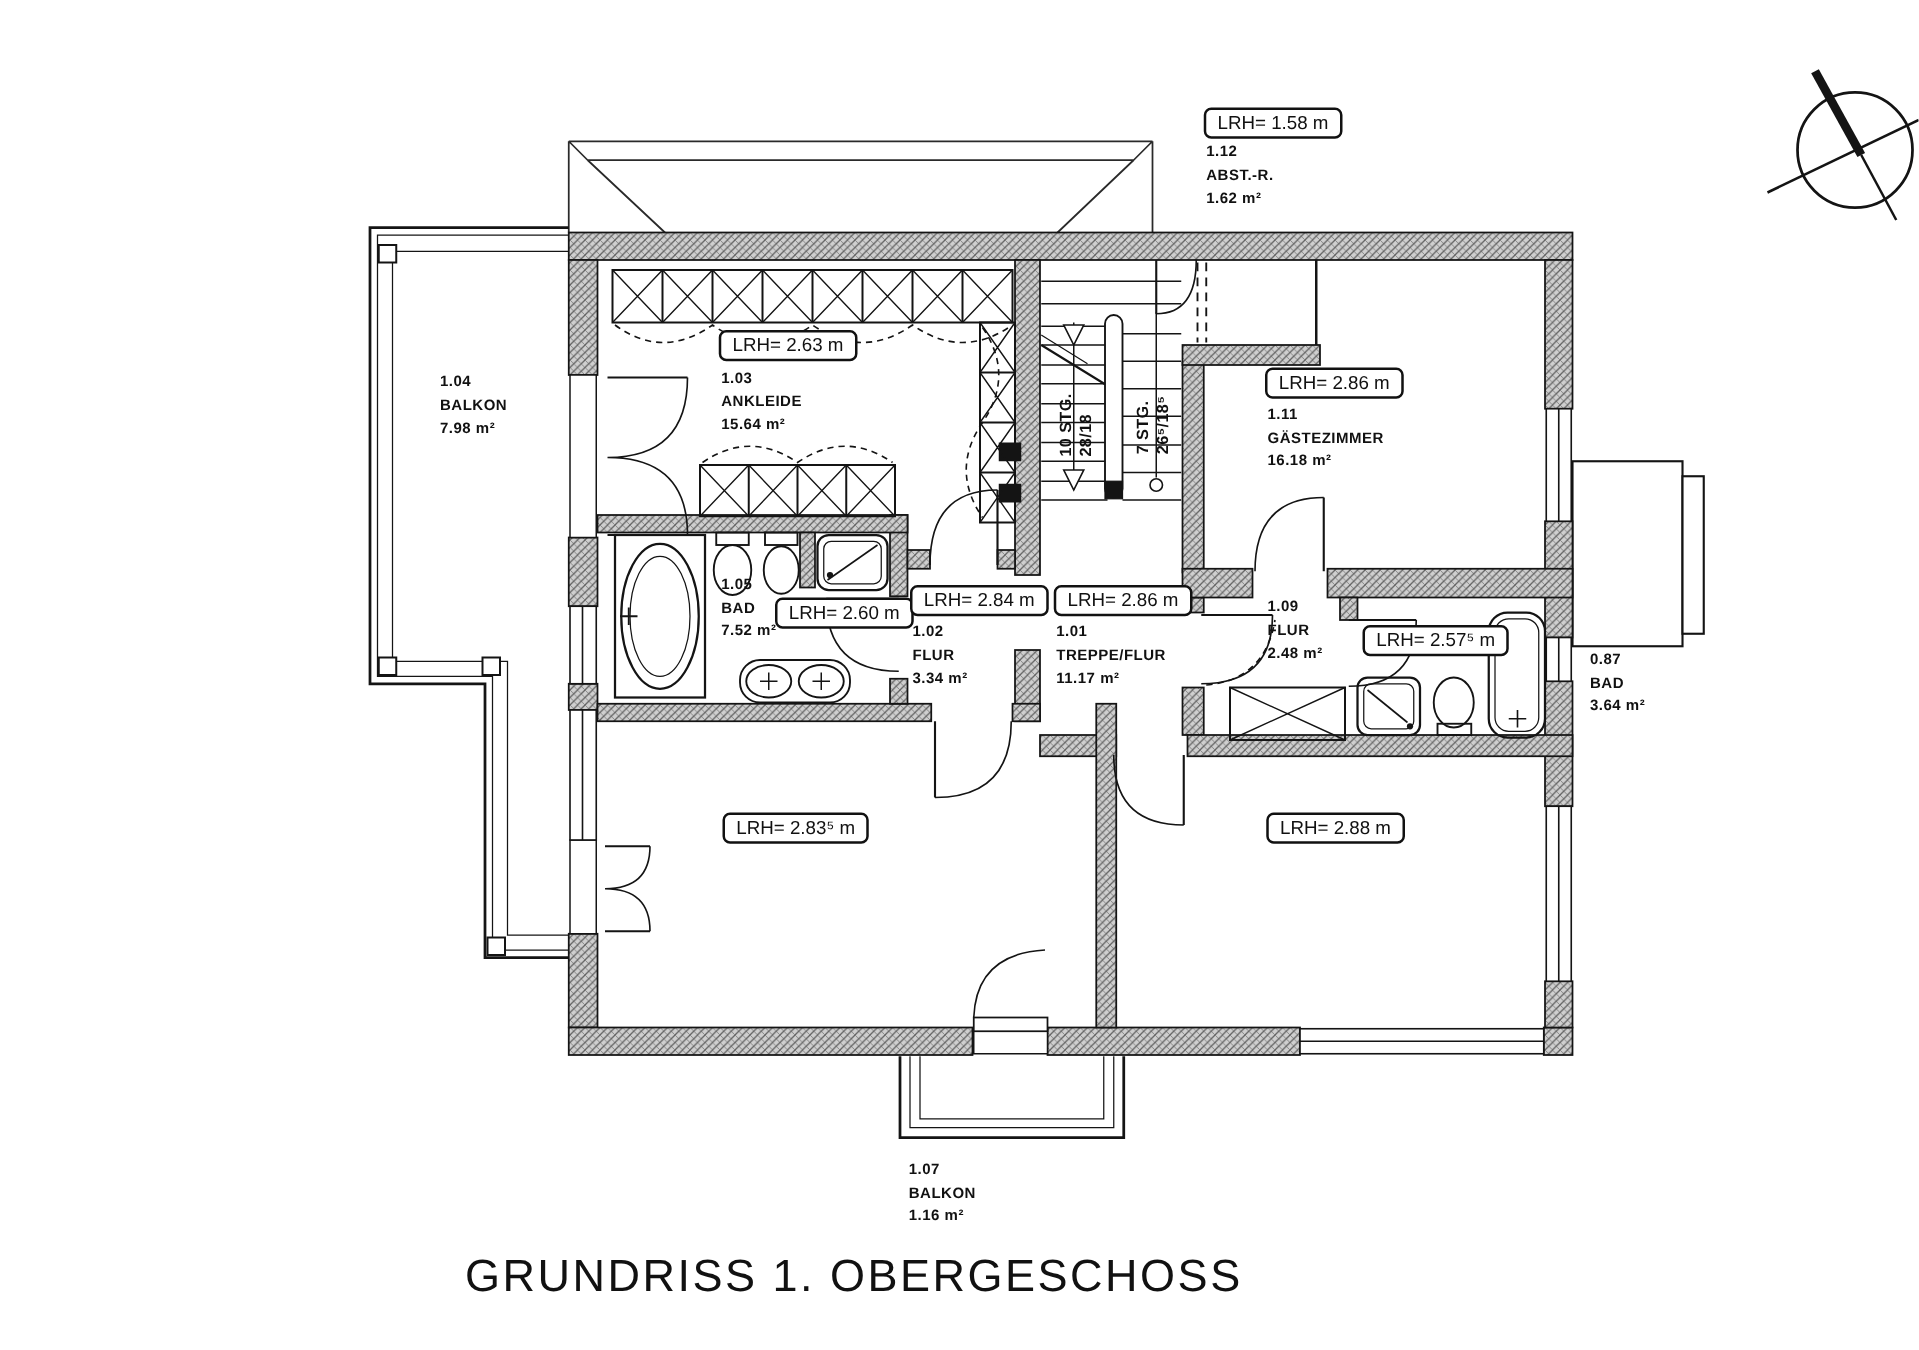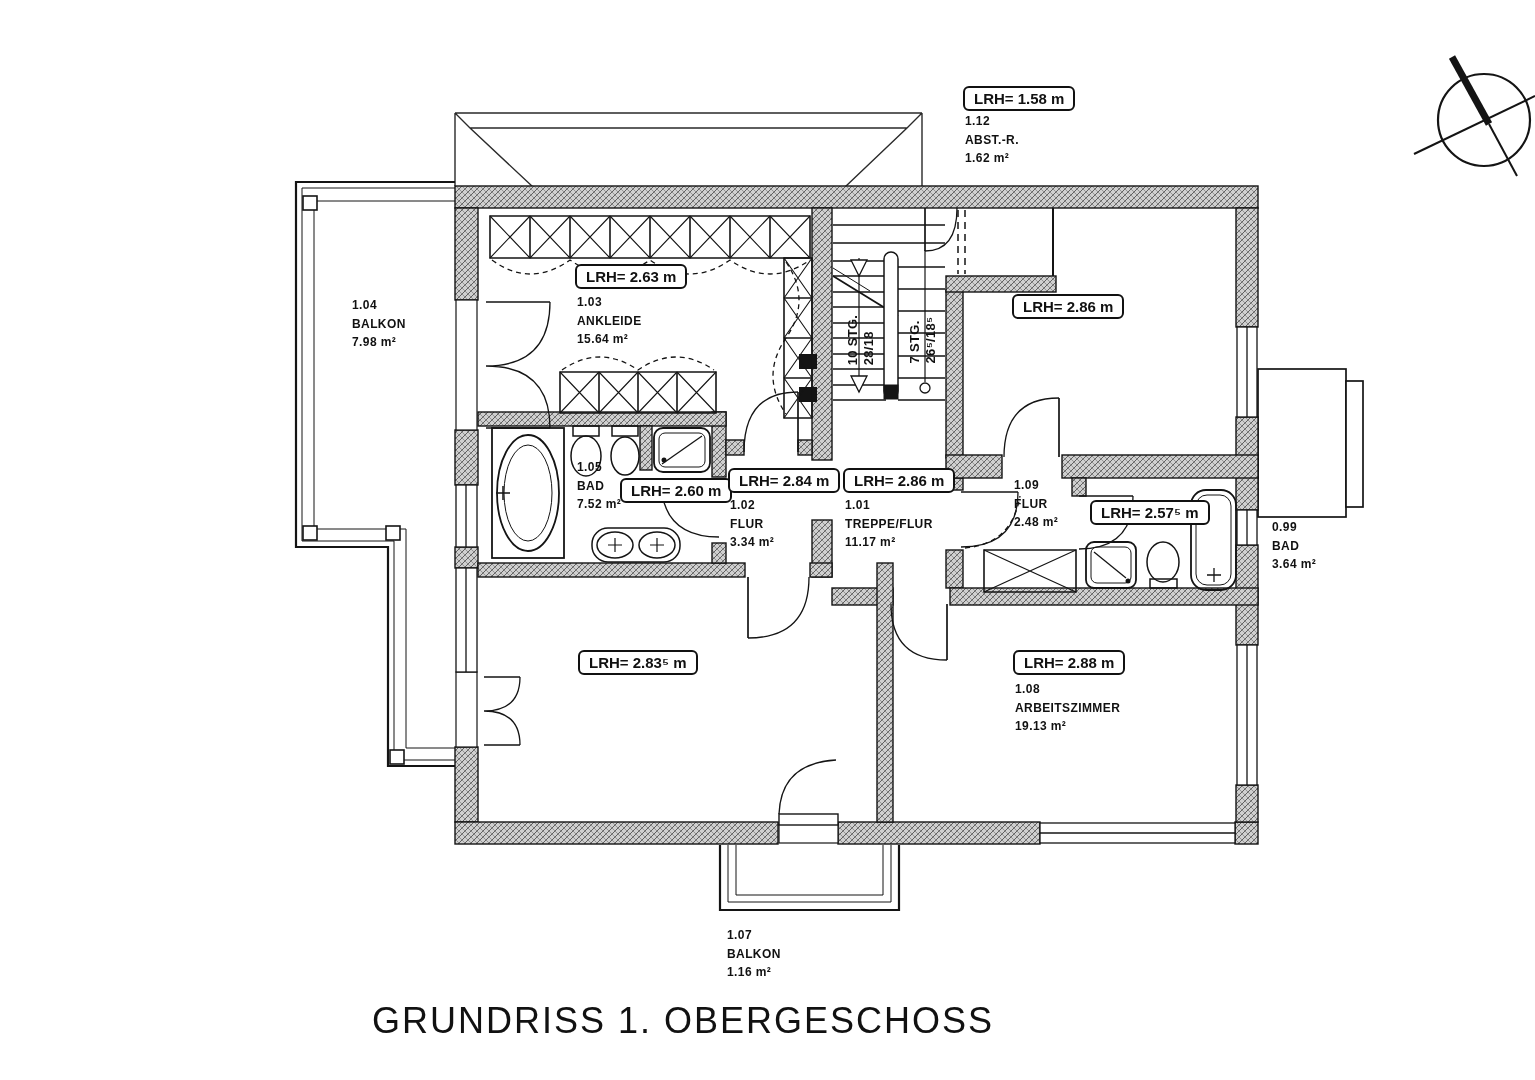--- a/index.html
+++ b/index.html
@@ -1,21 +1,21 @@
 <!DOCTYPE html>
 <html><head>
 <meta charset="utf-8">
 <style>
   html,body{margin:0;padding:0;background:#ffffff;}
   .canvas{position:relative;width:1535px;height:1080px;background:#ffffff;overflow:hidden;
           font-family:"Liberation Sans",sans-serif;color:#111;}
   svg.plan{position:absolute;left:0;top:0;}
   .room-label{position:absolute;font-weight:bold;font-size:12px;line-height:1.55;
               letter-spacing:.4px;white-space:nowrap;z-index:10;}
-  .lrh-box{position:absolute;font-weight:bold;font-size:15px;line-height:1;
+  .lrh-box{position:absolute;font-weight:normal;font-size:15px;line-height:1;
            border:2.5px solid #111;border-radius:6px;padding:3px 9px;background:#fff;
            white-space:nowrap;z-index:11;}
   .stair-label{position:absolute;font-weight:bold;font-size:13px;line-height:1.25;
                letter-spacing:.3px;white-space:nowrap;z-index:9;
                transform:translate(-50%,-50%) rotate(-90deg);}
   .plan-title{position:absolute;font-weight:normal;font-size:36px;line-height:1;
               letter-spacing:2px;z-index:10;}
 </style>
 </head>
 <body>
@@ -253,20 +253,25 @@
 <div class="room-label" style="left:352px;top:296px">
   <div>1.04</div>
   <div>BALKON</div>
   <div>7.98 m²</div>
 </div>
 <div class="room-label" style="left:577px;top:293px">
   <div>1.03</div>
   <div>ANKLEIDE</div>
   <div>15.64 m²</div>
 </div>
+<div class="room-label" style="left:1014px;top:322px">
+  <div>1.11</div>
+  <div>GÄSTEZIMMER</div>
+  <div>16.18 m²</div>
+</div>
 <div class="room-label" style="left:577px;top:458px">
   <div>1.05</div>
   <div>BAD</div>
   <div>7.52 m²</div>
 </div>
 <div class="room-label" style="left:730px;top:496px">
   <div>1.02</div>
   <div>FLUR</div>
   <div>3.34 m²</div>
 </div>
@@ -274,28 +279,23 @@
   <div>1.01</div>
   <div>TREPPE/FLUR</div>
   <div>11.17 m²</div>
 </div>
 <div class="room-label" style="left:1014px;top:476px">
   <div>1.09</div>
   <div>FLUR</div>
   <div>2.48 m²</div>
 </div>
 <div class="room-label" style="left:1272px;top:518px">
-  <div>0.99</div>
+  <div>0.87</div>
   <div>BAD</div>
   <div>3.64 m²</div>
-</div>
-<div class="room-label" style="left:1015px;top:680px">
-  <div>1.08</div>
-  <div>ARBEITSZIMMER</div>
-  <div>19.13 m²</div>
 </div>
 <div class="room-label" style="left:727px;top:926px">
   <div>1.07</div>
   <div>BALKON</div>
   <div>1.16 m²</div>
 </div>
 
 <div class="stair-label" style="left:861px;top:340px">
   <div>10 STG.</div>
   <div>28/18</div>

